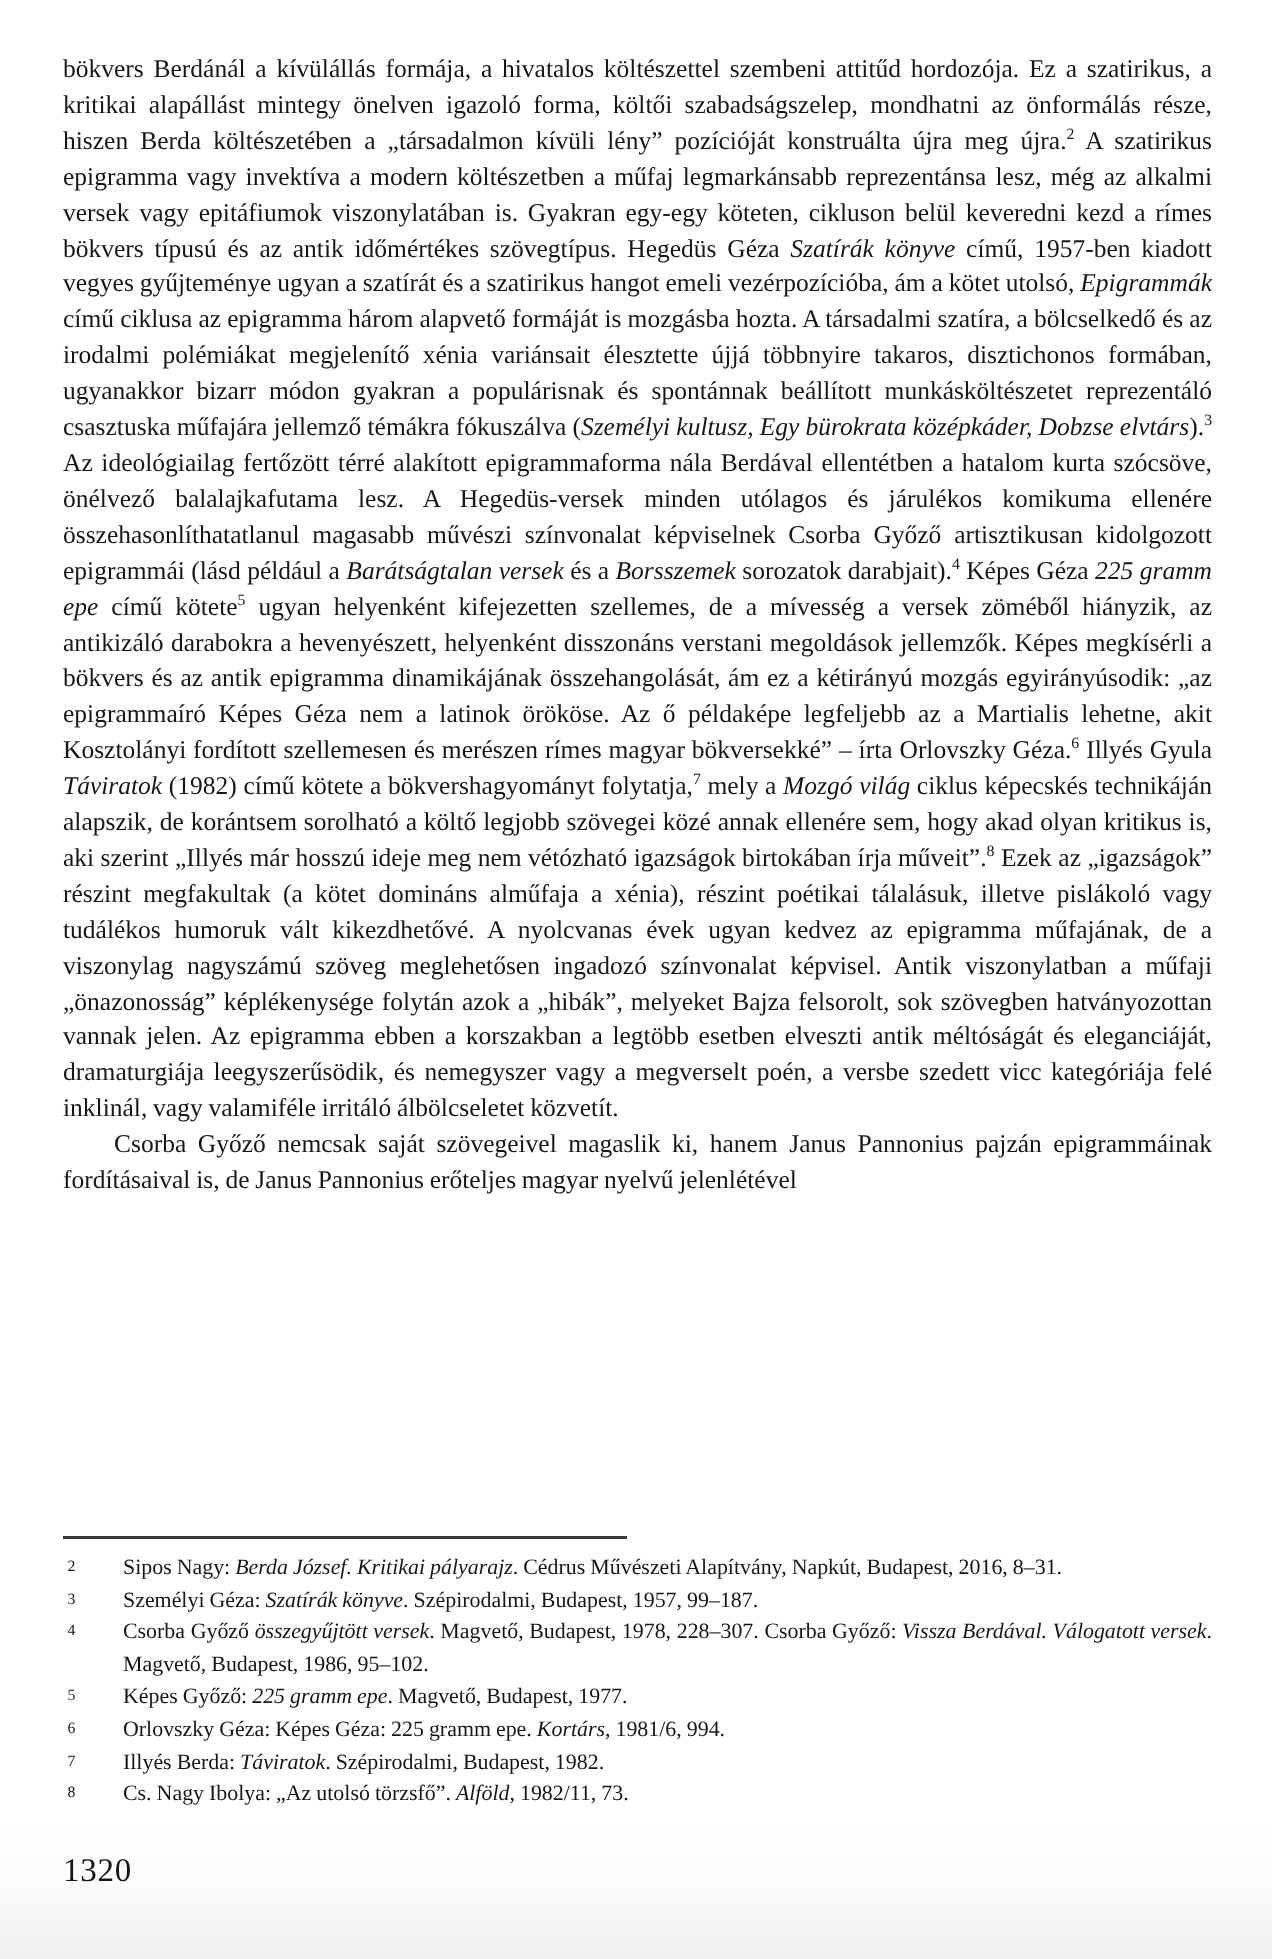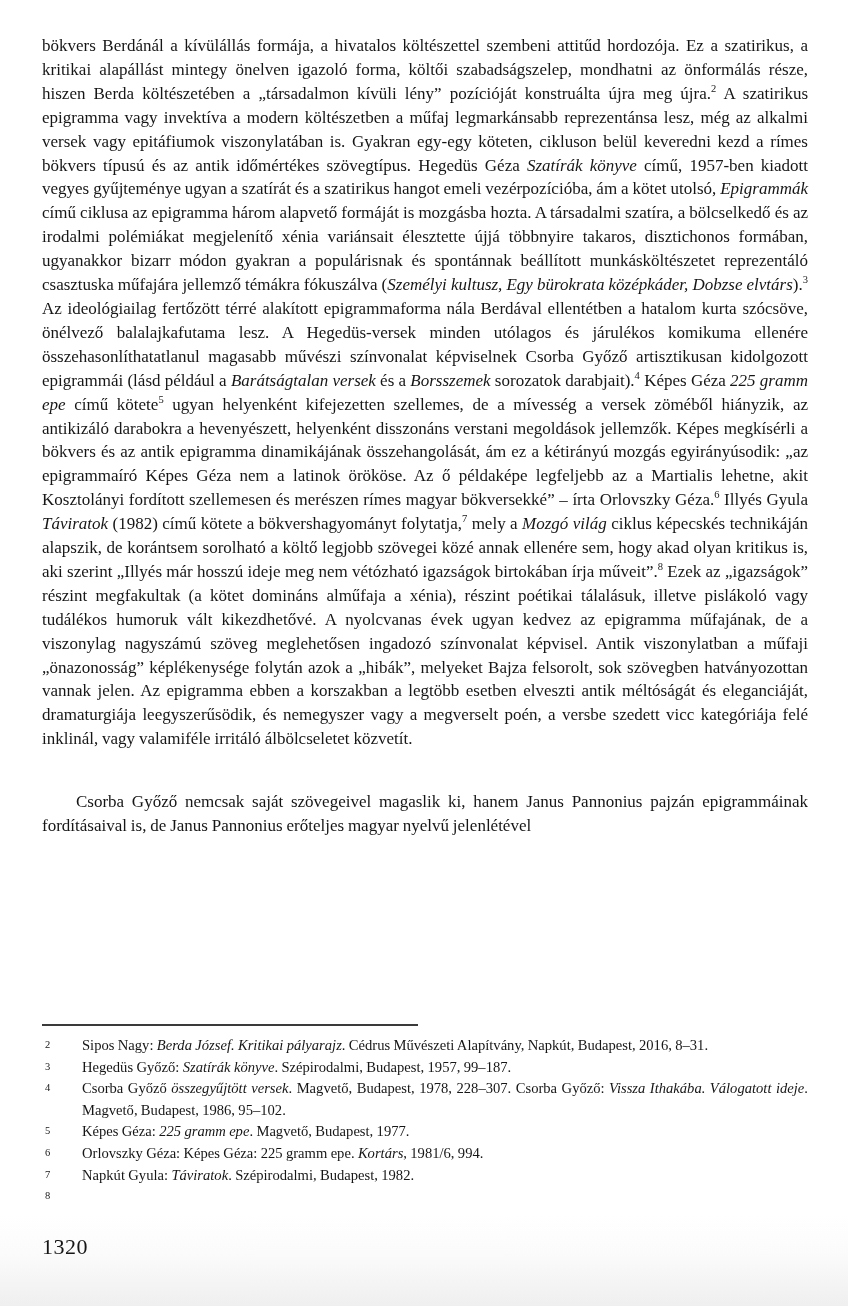--- a/index.html
+++ b/index.html
@@ -25,21 +25,20 @@
     text-align: justify;
     font-size: 17px;
     line-height: 23.9px;
     word-spacing: -0.4px;
   }
   .main-text p {
     margin: 0;
   }
   .main-text p.indent {
     text-indent: 34px;
-    margin-top: 39px;
   }
   .it {
     font-style: italic;
   }
   sup.fnref {
     font-size: 0.62em;
     line-height: 0;
     vertical-align: super;
   }
   .footnotes {
@@ -88,38 +87,39 @@
 
   <div class="footnotes">
     <div class="fn-rule"></div>
 
     <div class="fn">
       <span class="marker">2</span>
       <span><span>Sipos Nagy: </span><span class="it">Berda József. Kritikai pályarajz</span><span>. Cédrus Művészeti Alapítvány, Napkút, Budapest, 2016, 8–31.</span></span>
     </div>
     <div class="fn">
       <span class="marker">3</span>
-      <span><span>Hegedüs Győző: </span><span class="it">Szatírák könyve</span><span>. Szépirodalmi, Budapest, 1957, 99–187.</span></span>
+      <span><span>Személyi Géza: </span><span class="it">Szatírák könyve</span><span>. Szépirodalmi, Budapest, 1957, 99–187.</span></span>
     </div>
     <div class="fn">
       <span class="marker">4</span>
-      <span><span>Csorba Győző </span><span class="it">összegyűjtött versek</span><span>. Magvető, Budapest, 1978, 228–307. Csorba Győző: </span><span class="it">Vissza Ithakába. Válogatott ideje</span><span>. Magvető, Budapest, 1986, 95–102.</span></span>
+      <span><span>Csorba Győző </span><span class="it">összegyűjtött versek</span><span>. Magvető, Budapest, 1978, 228–307. Csorba Győző: </span><span class="it">Vissza Berdával. Válogatott versek</span><span>. Magvető, Budapest, 1986, 95–102.</span></span>
     </div>
     <div class="fn">
       <span class="marker">5</span>
-      <span><span>Képes Géza: </span><span class="it">225 gramm epe</span><span>. Magvető, Budapest, 1977.</span></span>
+      <span><span>Képes Győző: </span><span class="it">225 gramm epe</span><span>. Magvető, Budapest, 1977.</span></span>
     </div>
     <div class="fn">
       <span class="marker">6</span>
       <span><span>Orlovszky Géza: Képes Géza: 225 gramm epe. </span><span class="it">Kortárs</span><span>, 1981/6, 994.</span></span>
     </div>
     <div class="fn">
       <span class="marker">7</span>
-      <span><span>Napkút Gyula: </span><span class="it">Táviratok</span><span>. Szépirodalmi, Budapest, 1982.</span></span>
+      <span><span>Illyés Berda: </span><span class="it">Táviratok</span><span>. Szépirodalmi, Budapest, 1982.</span></span>
     </div>
     <div class="fn">
       <span class="marker">8</span>
+      <span><span>Cs. Nagy Ibolya: „Az utolsó törzsfő”. </span><span class="it">Alföld</span><span>, 1982/11, 73.</span></span>
     </div>
   </div>
 
   <div class="page-number">1320</div>
 
 </div>
 
 </body></html>

